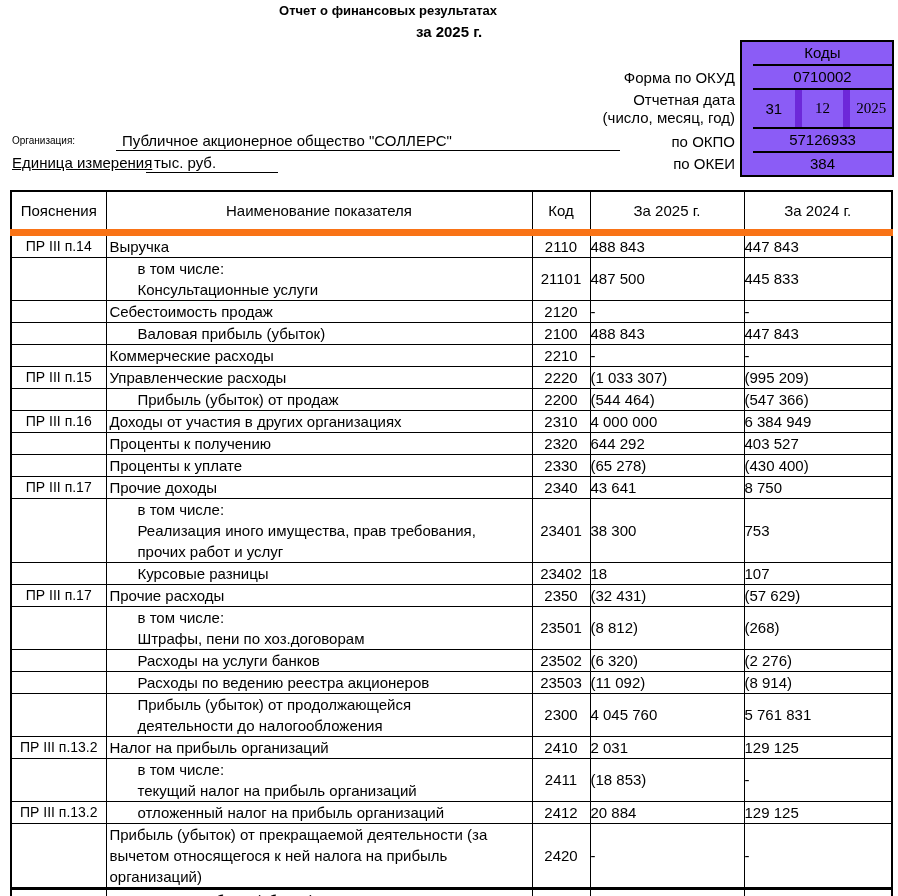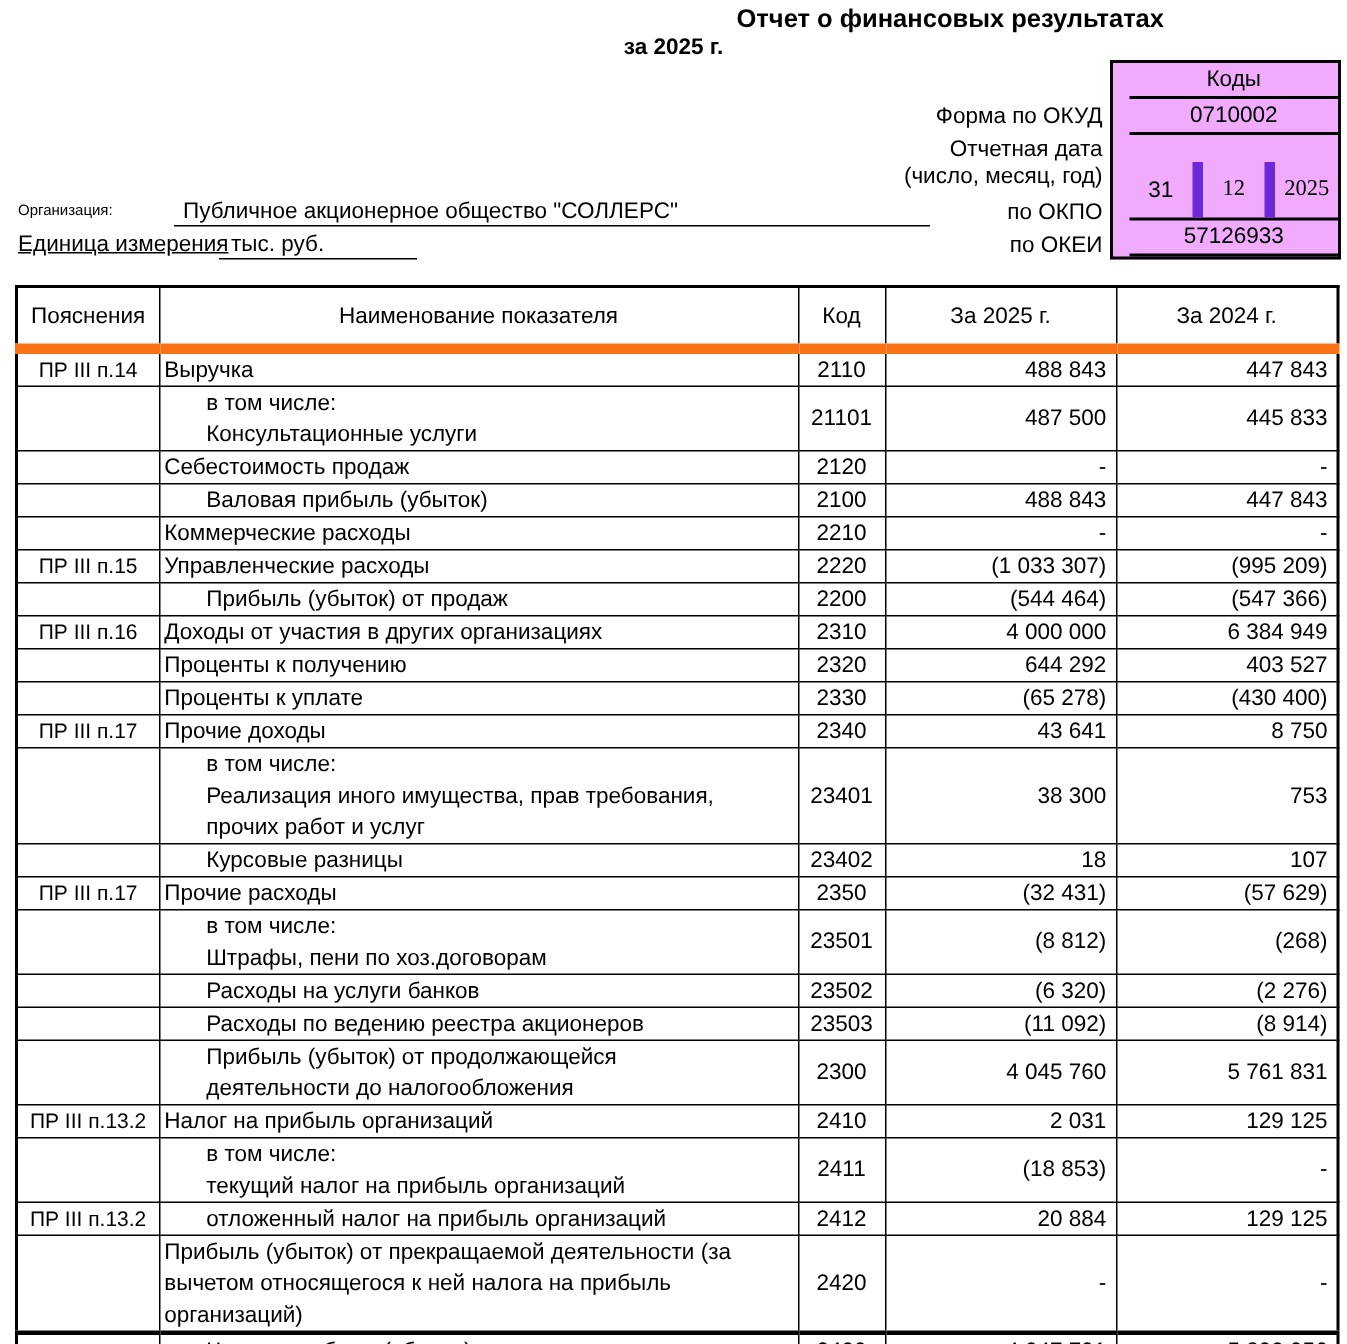--- a/index.html
+++ b/index.html
@@ -5,28 +5,28 @@
   * { margin:0; padding:0; box-sizing:border-box; }
   html,body { background:#ffffff; }
   body {
     width:898px; height:896px;
     font-family:"Liberation Sans", sans-serif;
     color:#000; position:relative; overflow:hidden;
   }
   .page { position:absolute; left:0; top:0; width:898px; height:896px; background:#fff; }
 
   
-  .title1 { position:absolute; top:3px; left:0; width:776px; text-align:right; font-size:17px; font-weight:bold; }
+  .title1 { position:absolute; top:3px; left:0; width:776px; text-align:center; font-size:13px; font-weight:bold; }
   .title2 { position:absolute; top:23px; left:0; width:898px; text-align:center; font-size:15px; font-weight:bold; }
 
   
-  .codes-box { position:absolute; left:740px; top:40px; width:154px; border:2px solid #000; background:#f0abfc;padding-left:11px; }
+  .codes-box { position:absolute; left:740px; top:40px; width:154px; border:2px solid #000; background:#8b5cf6;padding-left:11px; }
   .codes-row { border-bottom:2px solid #000; text-align:center; font-size:15px; height:24px; line-height:22px; }
   .codes-row.hdr { height:24px; line-height:22px; }
-  .codes-row.date { height:39px; display:flex; line-height:37px;margin-top:18px; }
+  .codes-row.date { height:39px; display:flex; line-height:37px; }
   .codes-row.last { border-bottom:none; height:22px; line-height:21px; }
   .date-cell { flex:1 1 0; text-align:center; }
   .date-cell.mid { border-left:7px solid #6d28d9;font-family:Liberation Serif, serif; }
 
   
   .right-label { position:absolute; right:163px; text-align:right; font-size:15px; white-space:nowrap; }
   .rl-okud { top:67px; height:21px; line-height:21px; }
   .rl-date { top:91px; line-height:18px; }
   .rl-okpo { top:131px; height:21px; line-height:21px; }
   .rl-okei { top:153px; height:21px; line-height:21px; }
@@ -47,21 +47,21 @@
   table.report thead th {
     border-bottom:7px solid #f97316; height:41px; font-weight:normal;
     text-align:center; vertical-align:middle; font-size:15px;
   }
   table.report td { height:21px; vertical-align:middle; }
   .c-pr   { text-align:center; font-size:14px; padding:0 1px;margin-left:44px; }
   .c-name { text-align:left; }
   .c-name div { line-height:21px; padding-left:3px; white-space:nowrap; }
   .c-name div.ind { padding-left:31px; }
   .c-code { text-align:center; line-height:21px;margin-left:38px; }
-  .c-val  { text-align:right; padding-right:6px; line-height:21px;margin-top:41px; }
+  .c-val  { text-align:left; padding-right:6px; line-height:21px;margin-top:41px; }
   td.va-top    { vertical-align:top; }
   td.va-middle { vertical-align:middle; }
   td.va-bottom { vertical-align:bottom; }
   tr.thick-top td { border-top:3px solid #000; }
 </style>
 </head>
 <body>
 
 <div class="page">
 
@@ -70,20 +70,21 @@
 
   <div class="codes-box">
     <div class="codes-row hdr">Коды</div>
     <div class="codes-row">0710002</div>
     <div class="codes-row date">
       <div class="date-cell">31</div>
       <div class="date-cell mid">12</div>
       <div class="date-cell mid">2025</div>
     </div>
     <div class="codes-row">57126933</div>
+    <div class="codes-row last">384</div>
   </div>
 
   <div class="right-label rl-okud">Форма по ОКУД</div>
   <div class="right-label rl-date">
     <div>Отчетная дата</div>
     <div>(число, месяц, год)</div>
   </div>
   <div class="right-label rl-okpo">по ОКПО</div>
   <div class="right-label rl-okei">по ОКЕИ</div>
 

